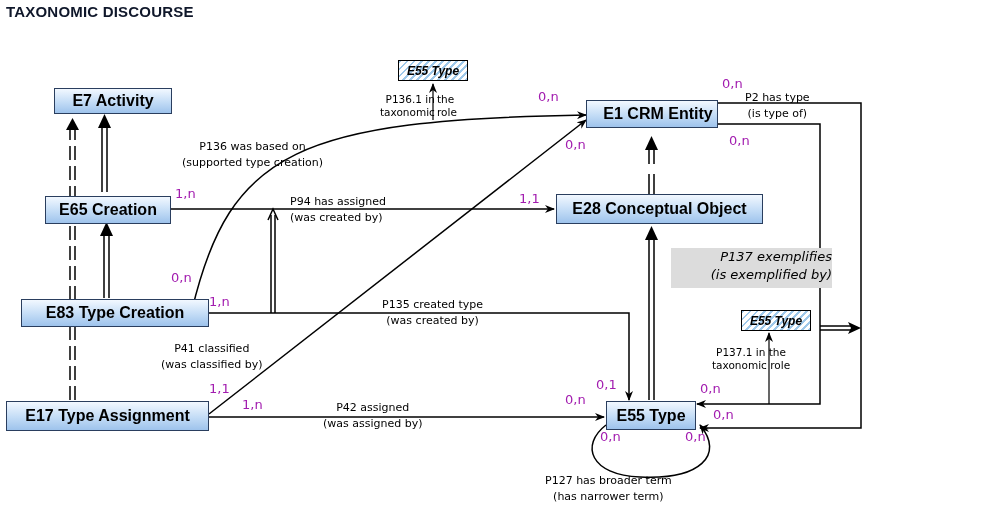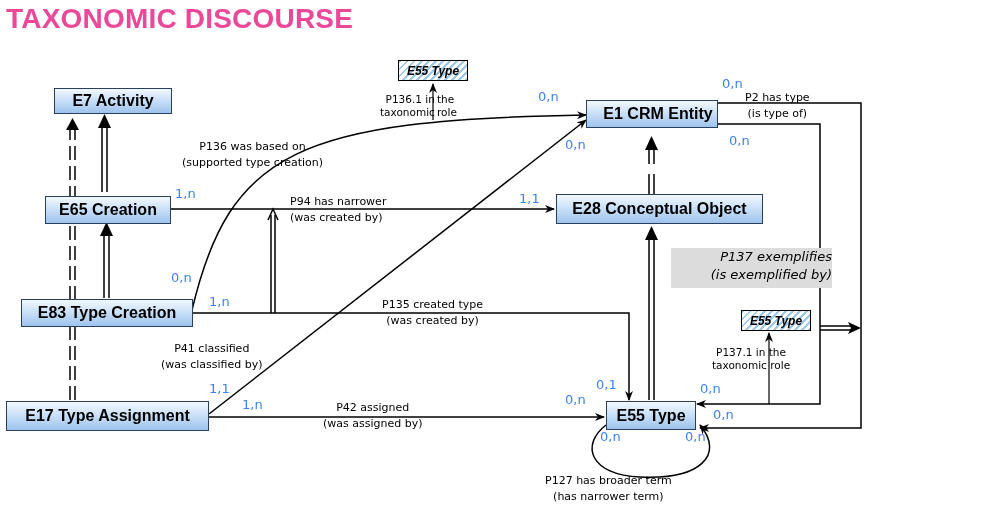--- a/index.html
+++ b/index.html
@@ -1,28 +1,28 @@
 <!DOCTYPE html>
 <html><head>
 <meta charset="utf-8">
 <style>
   html, body { margin:0; padding:0; background:#ffffff; }
   body { width:999px; height:530px; position:relative; overflow:hidden; font-family:"DejaVu Sans", sans-serif; }
-  .title { position:absolute; left:6px; top:3px; font-family:"Liberation Sans", sans-serif; font-weight:bold; font-size:28px; color:#ec4899; letter-spacing:0.2px; }
+  .title { position:absolute; left:6px; top:3px; font-family:"Liberation Sans", sans-serif; font-weight:bold; font-size:15px; color:#0f172a; letter-spacing:0.2px; }
   svg.canvas { position:absolute; left:0; top:0; }
   .node { position:absolute; box-sizing:border-box; border:1.5px solid #2a3e5e;
           background:linear-gradient(#f2f8ff 0%, #c3dcf6 55%, #9ec3ec 100%);
           font-family:"Liberation Sans", sans-serif; font-weight:bold; font-size:16px; color:#000;
           display:flex; align-items:center; justify-content:center; white-space:nowrap; }
   .typebox { position:absolute; box-sizing:border-box; border:1px solid #000;
              background:repeating-linear-gradient(135deg, #9ec8ea 0 2px, #ffffff 2px 5px);
              font-family:"Liberation Sans", sans-serif; font-weight:bold; font-style:italic; font-size:12px;
              display:flex; align-items:center; justify-content:center; white-space:nowrap; }
   .lbl { position:absolute; font-size:11px; color:#000; white-space:nowrap; text-align:center; line-height:16px; }
-  .card { position:absolute; font-size:13px; color:#3b82f6; white-space:nowrap; }
+  .card { position:absolute; font-size:13px; color:#a21caf; white-space:nowrap; }
   .small { position:absolute; font-size:10.5px; color:#000; white-space:nowrap; line-height:13px; }
   .p137 { position:absolute; background:#dcdcdc; font-style:italic; font-size:13px; text-align:right; line-height:18px;padding-left:14px; }
 </style>
 </head>
 <body>
 
 <div class="title">TAXONOMIC DISCOURSE</div>
 
 <svg class="canvas" width="999" height="530">
   <defs>
@@ -92,21 +92,21 @@
   </g>
   <path d="M848,322 L861,328 L848,334 L851,328 Z" fill="#000"></path>
 
   <line x1="769" y1="404" x2="769" y2="333" stroke="#000" stroke-width="1.2" marker-end="url(#arr)"></line>
 
   <path d="M606,425 C580,445 590,475 640,477 C700,480 725,455 700,425" fill="none" stroke="#000" stroke-width="1.5" marker-end="url(#arr)"></path>
 </svg>
 
 <div class="node" style="left:54px;top:88px;width:118px;height:26px;">E7 Activity</div>
 <div class="node" style="left:45px;top:196px;width:126px;height:28px;">E65 Creation</div>
-<div class="node" style="left:21px;top:299px;width:172px;height:28px;">E83  Type Creation</div>
+<div class="node" style="left:21px;top:299px;width:188px;height:28px;">E83  Type Creation</div>
 <div class="node" style="left:6px;top:401px;width:203px;height:30px;">E17  Type Assignment</div>
 <div class="node" style="left:586px;top:100px;width:132px;height:28px;padding-left:12px;">E1 CRM Entity</div>
 <div class="node" style="left:556px;top:194px;width:207px;height:30px;">E28 Conceptual Object</div>
 <div class="node" style="left:606px;top:401px;width:90px;height:29px;">E55 Type</div>
 
 <div class="typebox" style="left:398px;top:60px;width:70px;height:21px;">E55 Type</div>
 <div class="typebox" style="left:741px;top:310px;width:70px;height:21px;">E55 Type</div>
 
 <div class="lbl" style="left:182px;top:139px;">
   <div>P136 was based   on</div>
@@ -114,21 +114,21 @@
 </div>
 <div class="small" style="left:380px;top:93px;text-align:right;">
   <div>P136.1 in</div>
   <div>taxonomic</div>
 </div>
 <div class="small" style="left:437px;top:93px;">
   <div>the</div>
   <div>role</div>
 </div>
 <div class="lbl" style="left:290px;top:194px;text-align:left;">
-  <div>P94 has narrower</div>
+  <div>P94 has assigned</div>
   <div>(was created by)</div>
 </div>
 <div class="lbl" style="left:382px;top:297px;">
   <div>P135 created type</div>
   <div>(was created by)</div>
 </div>
 <div class="lbl" style="left:161px;top:341px;">
   <div>P41 classified</div>
   <div>(was classified    by)</div>
 </div>

